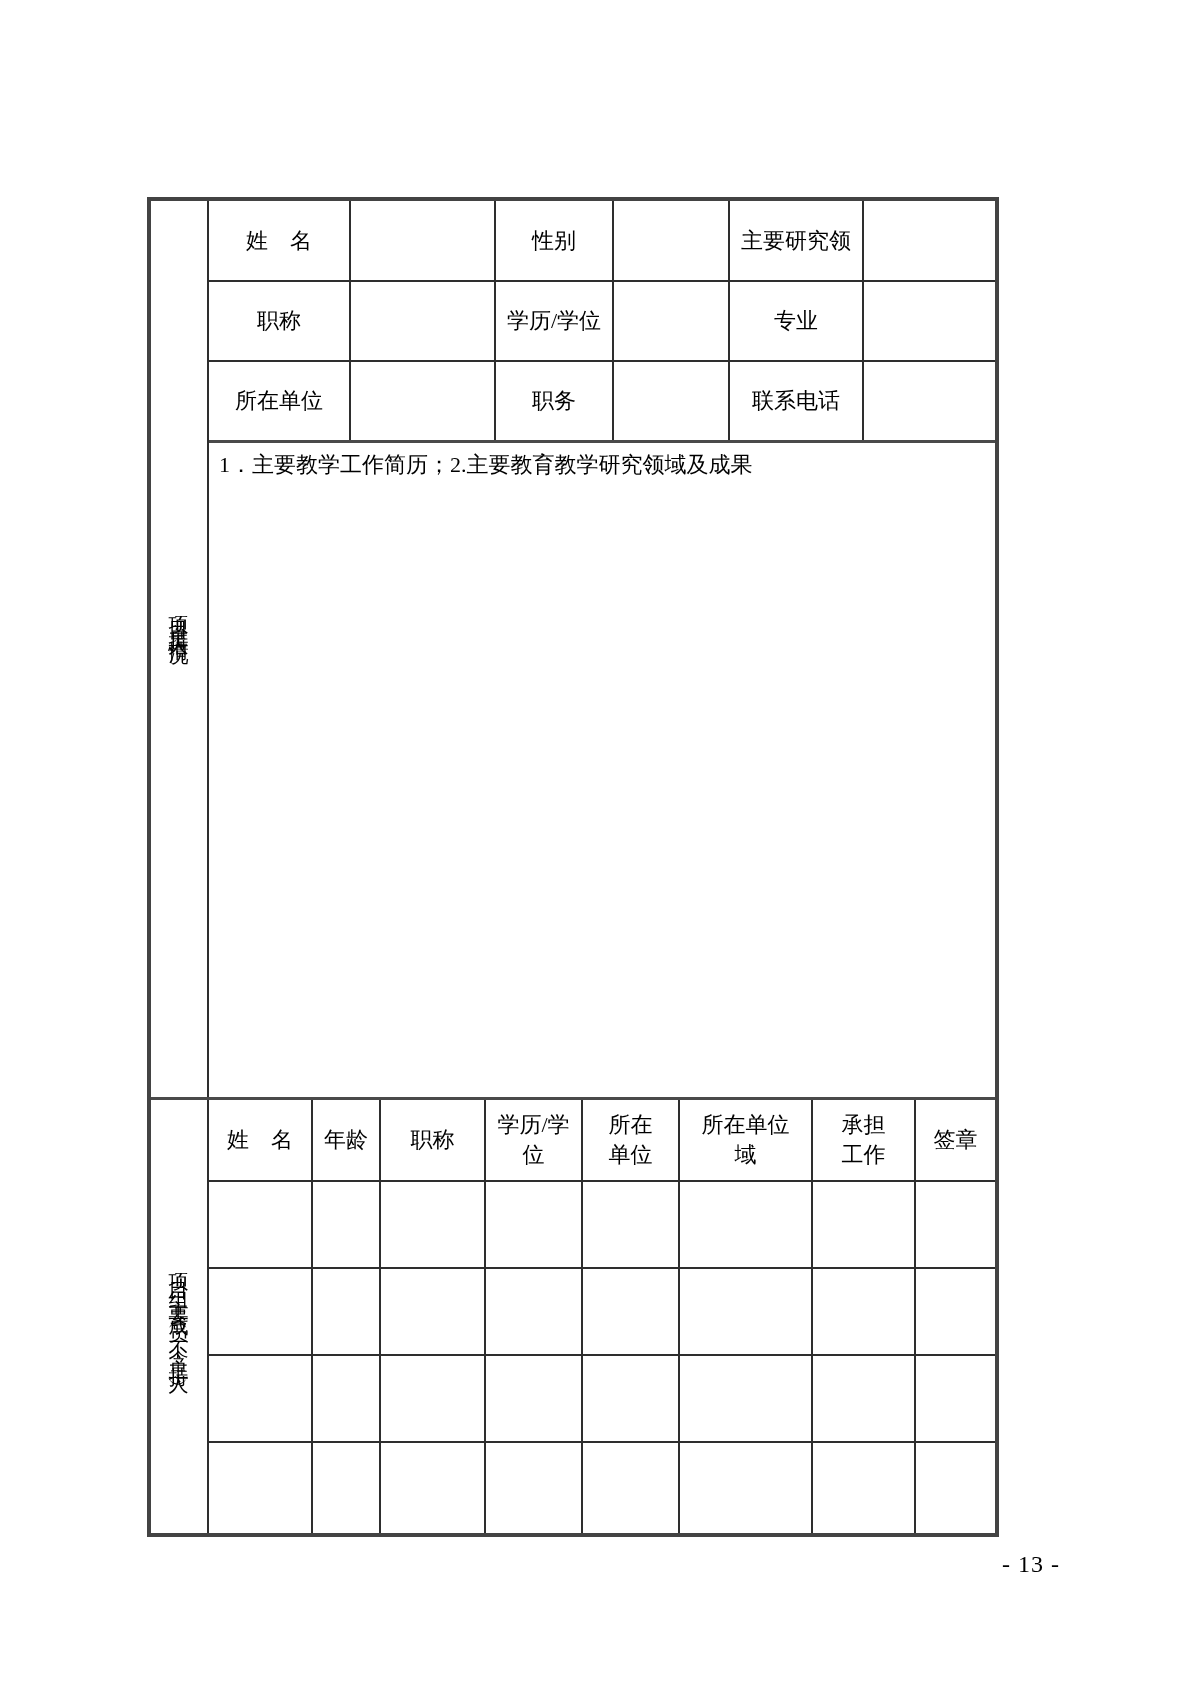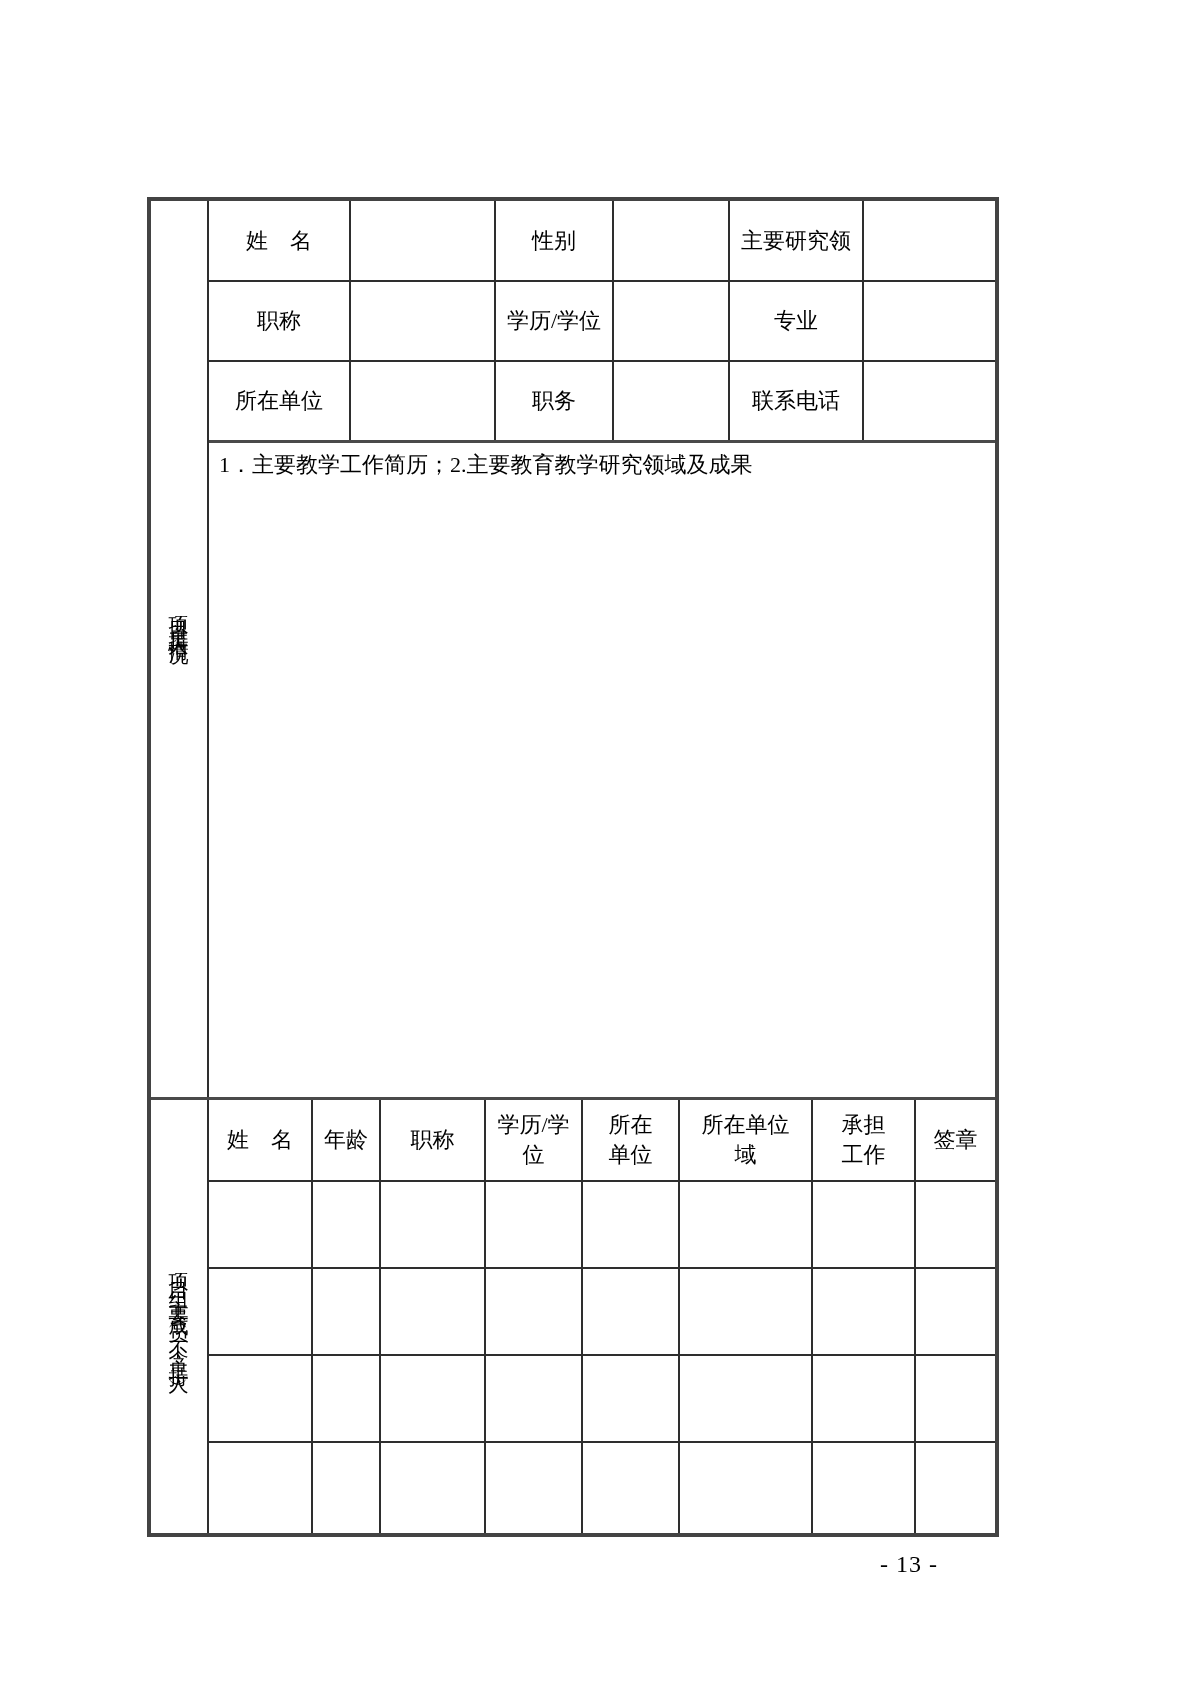--- a/index.html
+++ b/index.html
@@ -92,24 +92,24 @@
     line-height: 1.4;
   }
   .members-table tr.head-row { height: 81px; }
   .members-table tr.data-row { height: 87px; }
   .members-table th {
     white-space: pre-line;
     line-height: 30px;
   }
   .page-number {
     position: absolute;
-    left: 880px;
+    left: 930px;
     top: 1551px;
     width: 130px;
-    text-align: left;
+    text-align: right;
     font-size: 24px;
     letter-spacing: 1px;
   }
 </style>
 </head>
 <body>
 
 <div class="page">
   <div class="form-table">
 

